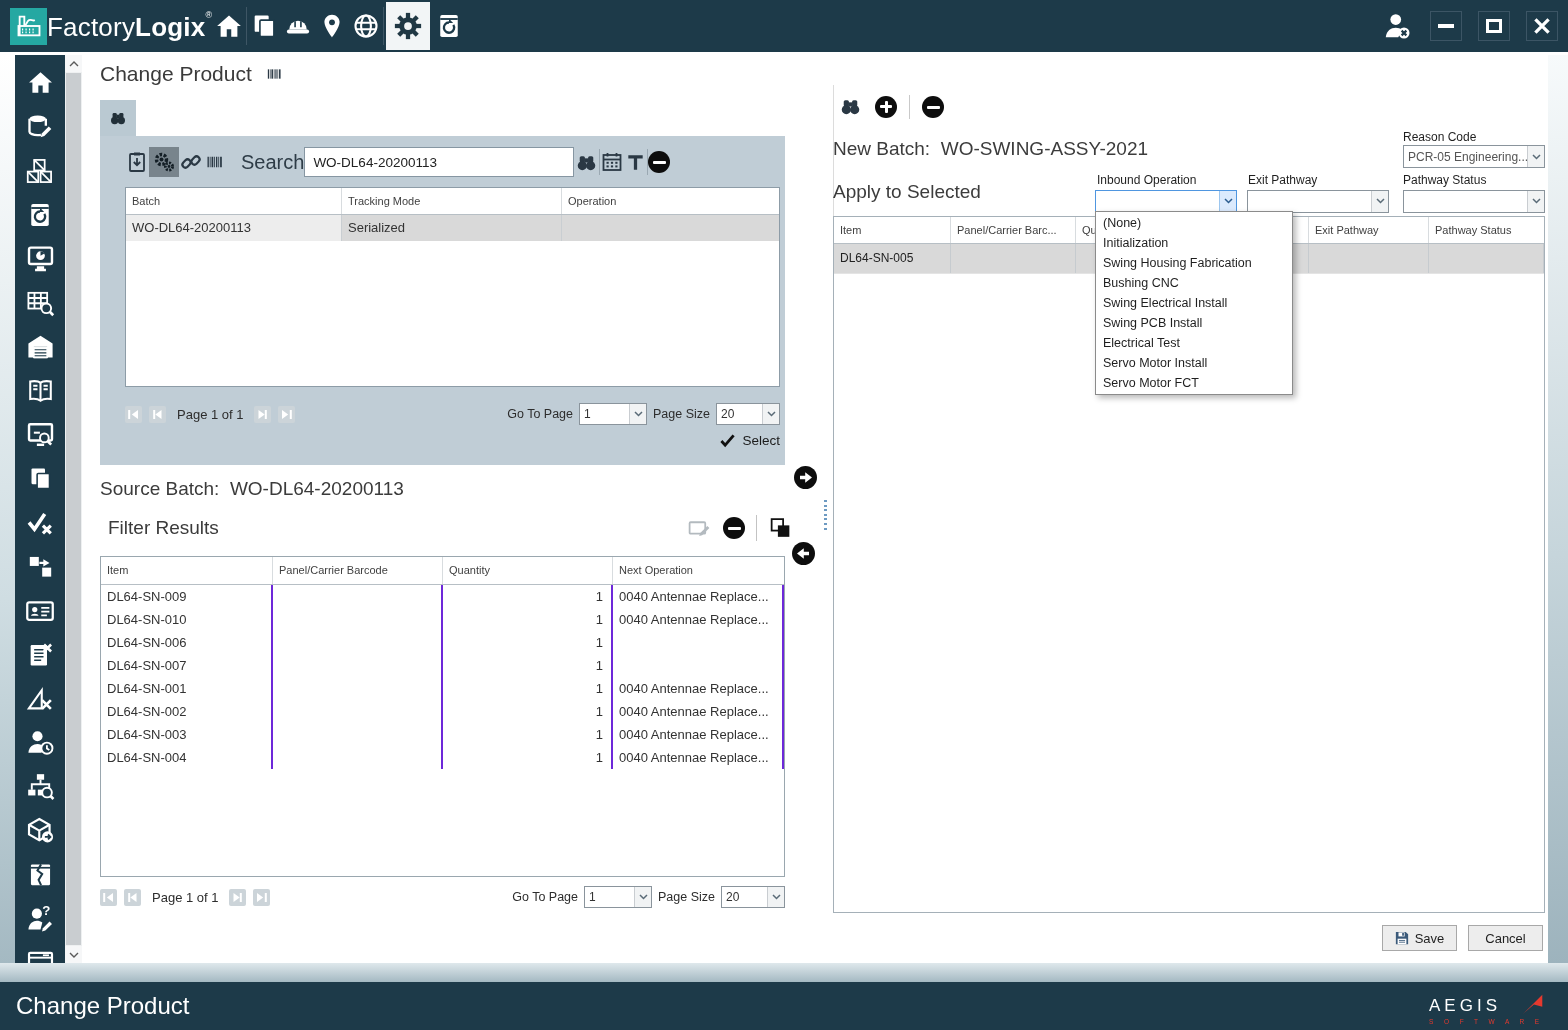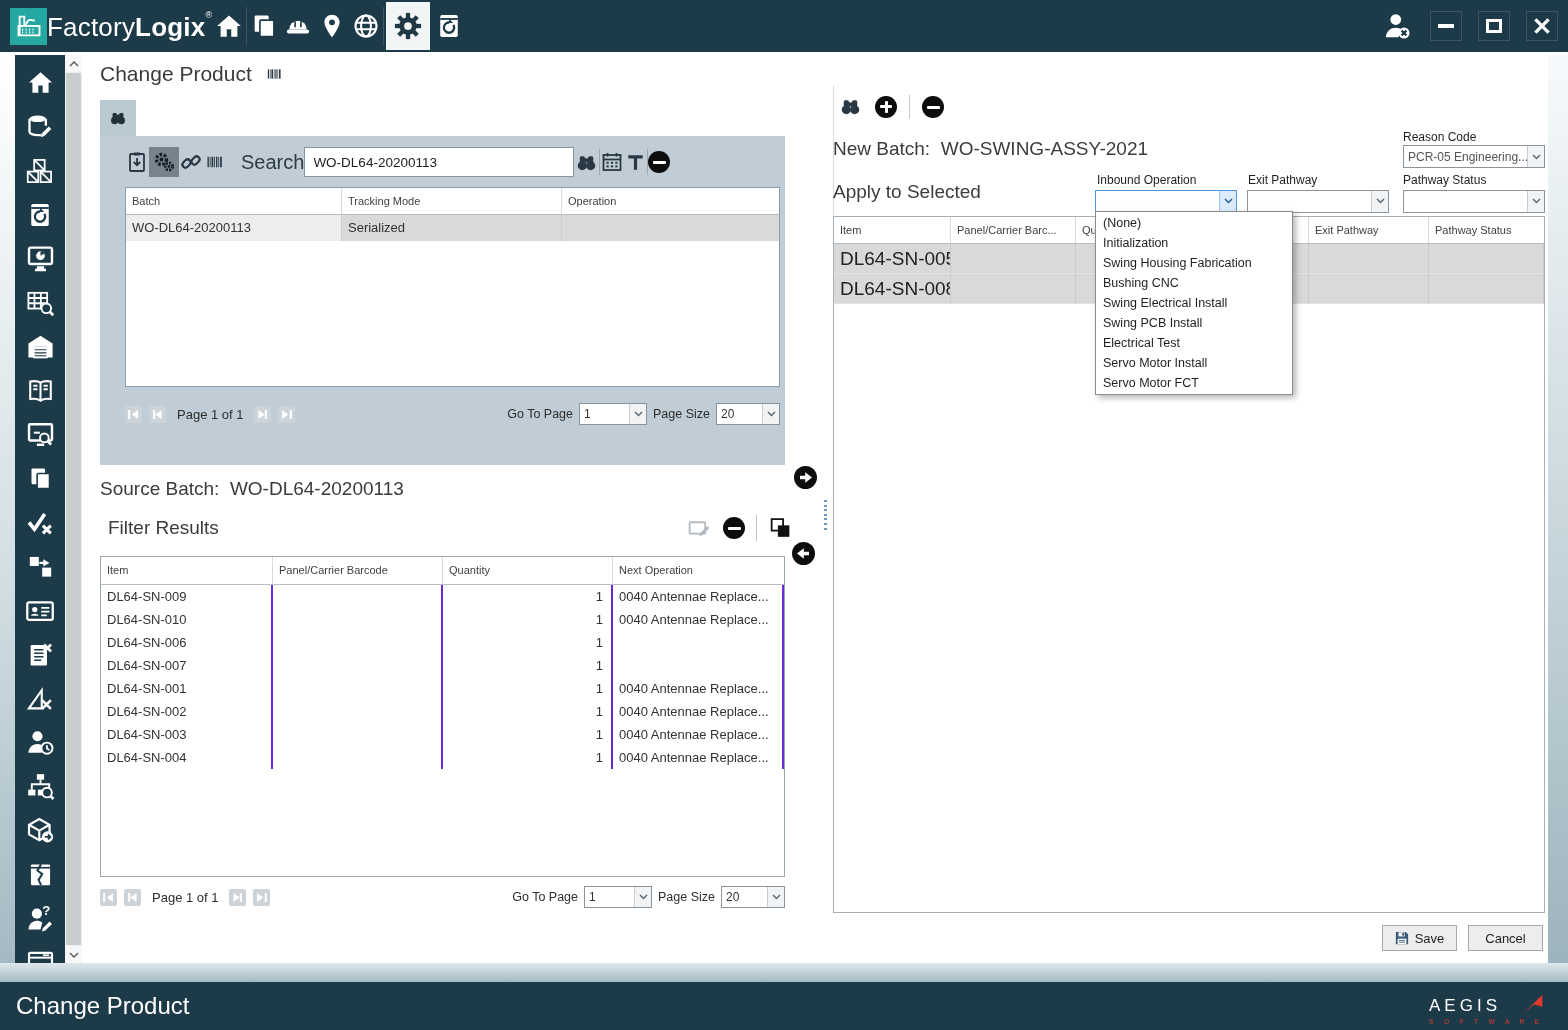--- a/index.html
+++ b/index.html
@@ -93,21 +93,21 @@
   .applysel{position:absolute;left:833px;top:181px;font-size:19px;color:#3c3c3c}
   .flabel{position:absolute;font-size:12px;color:#1f1f1f}
   .fcombo{position:absolute;height:23px;width:142px}
   .fcombo .combo{width:100%;height:100%}
   .combo.focus{border-color:#4f96e0}
   .combo.focus .b{background:#dbeafd;border-left-color:#9cc6ef}
   .menu{position:absolute;left:1095px;top:211px;width:198px;background:#fff;border:1px solid #8b8b8b;box-shadow:3px 3px 6px rgba(0,0,0,.28);z-index:60;padding:1px 0}
   .mi{height:20px;line-height:20px;padding:0 7px;font-size:12.5px;color:#1f1f1f;white-space:nowrap;overflow:hidden}
   .rtable{position:absolute;left:833px;top:216px;width:712px;height:697px;background:#fff;border:1px solid #a5b0b8;overflow:hidden;z-index:1}
   .rp-grid{grid-template-columns:117px 125px 125px 108px 120px 1fr}
-  .rtable .td{height:29px;line-height:29px;font-size:19px;color:#222;border-right:1px solid #c6cbcf}
+  .rtable .td{height:29px;line-height:29px;font-size:12px;color:#222;border-right:1px solid #c6cbcf}
   .rtable .tr{background:#d9d9d9;border-bottom:1px solid #e4e4e4}
   .btnrow{position:absolute;left:1382px;top:925px;display:flex;gap:11px;z-index:2}
   .btn{width:75px;height:26px;background:#ededed;border:1px solid #a8a8a8;display:flex;align-items:center;justify-content:center;gap:6px;font-size:13px;color:#1f1f1f}
 
   
   .bottombar{position:absolute;left:0;top:982px;width:1568px;height:48px;background:#1d3a49;display:flex;align-items:center}
   .bb-title{color:#fff;font-size:24px;margin-left:16px}
   .aegis{position:absolute;right:22px;top:8px;display:flex;flex-direction:column;align-items:flex-start}
   .aegis-top{display:flex;align-items:flex-end;gap:19px}
   .aegis-name{color:#fff;font-size:17px;letter-spacing:4px}
@@ -557,20 +557,26 @@
             <span class="v">20</span>
             <span class="b">
               <svg width="9" height="6" viewBox="0 0 9 6">
                 <path d="M1 1l3.5 3.5L8 1" fill="none" stroke="#5a6b77" stroke-width="1.5"></path>
               </svg>
             </span>
           </span>
       </span>
     </div>
 
+    <div class="selbtn">
+      <svg viewBox="0 0 16 16" width="15" height="15">
+          <path d="M1.5 8.5l4 4.5L14.5 2.5" fill="none" stroke="#111" stroke-width="3"></path>
+        </svg>
+      <span>Select</span>
+    </div>
   </section>
 
   <div class="srcbatch">
     <span>Source Batch:</span>&nbsp;
     <span>WO-DL64-20200113</span>
   </div>
 
   <div class="fhead">
     <span class="t">Filter Results</span>
     <span class="ics">
@@ -799,28 +805,20 @@
     <div>
 
     <div class="grid rp-grid tr">
         <div class="td">DL64-SN-005</div>
         <div class="td"></div>
         <div class="td"></div>
         <div class="td"></div>
         <div class="td"></div>
         <div class="td"></div>
       </div>
-        <div class="grid rp-grid tr">
-        <div class="td">DL64-SN-008</div>
-        <div class="td"></div>
-        <div class="td"></div>
-        <div class="td"></div>
-        <div class="td"></div>
-        <div class="td"></div>
-      </div>
       </div>
   </div>
 
   <div class="menu">
 
   <div class="mi">(None)</div>
       <div class="mi">Initialization</div>
       <div class="mi">Swing Housing Fabrication</div>
       <div class="mi">Bushing CNC</div>
       <div class="mi">Swing Electrical Install</div>

